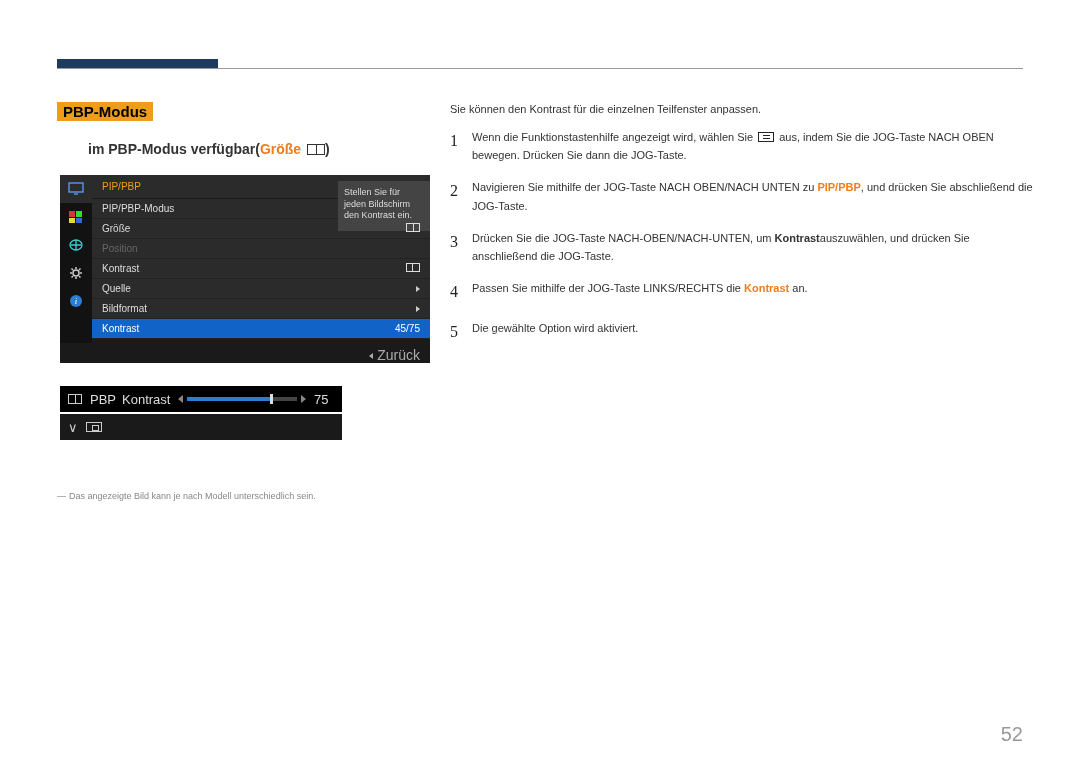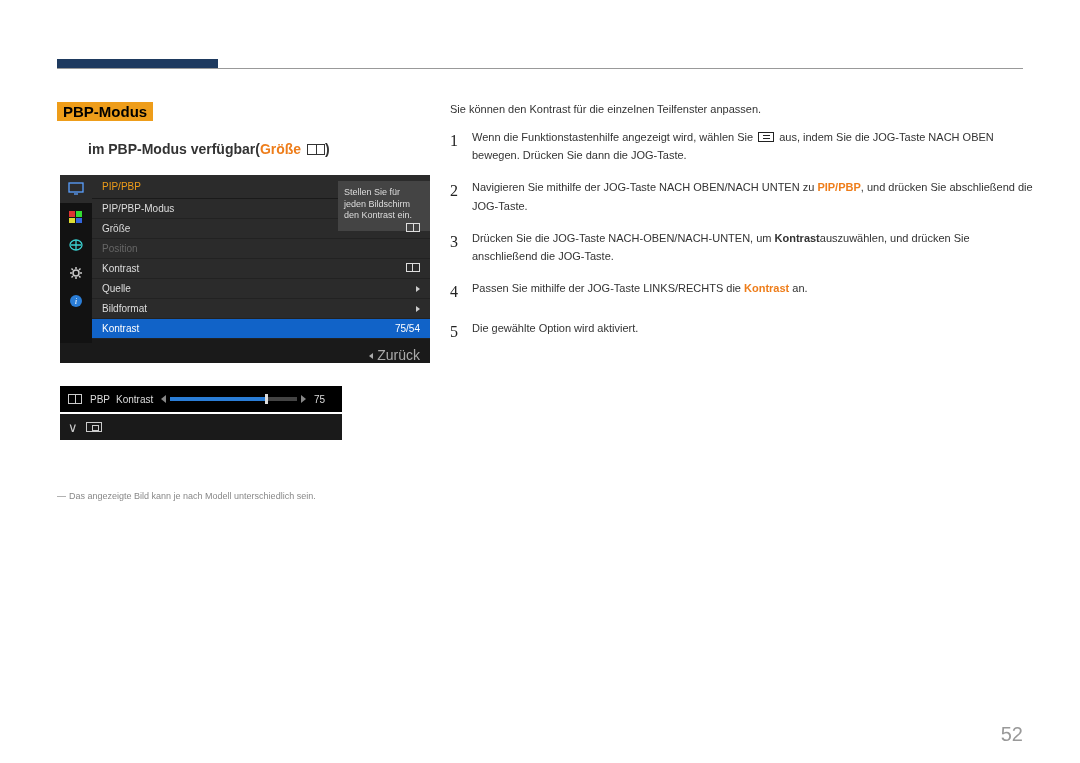--- a/index.html
+++ b/index.html
@@ -164,21 +164,21 @@
 
   
   .slider-bar {
     position: absolute;
     left: 60px; top: 386px;
     width: 282px; height: 26px;
     background: #000;
     display: flex;
     align-items: center;
     padding: 0 8px;
-    font-size: 10px;
+    font-size: 13px;
     color: #ddd;
   }
   .slider-bar .sl-icon {
     width: 14px; height: 10px;
     border: 1px solid #ccc;
     position: relative;
     margin-right: 8px;
   }
   .slider-bar .sl-icon::after {
     content: '';
@@ -378,21 +378,21 @@
         <div class="osd-row">
           <span class="label">Quelle</span>
           <span class="val"><span class="arrow-r"></span></span>
         </div>
         <div class="osd-row">
           <span class="label">Bildformat</span>
           <span class="val"><span class="arrow-r"></span></span>
         </div>
         <div class="osd-row sel">
           <span class="label">Kontrast</span>
-          <span class="val">75/54</span>
+          <span class="val">45/75</span>
         </div>
       </div>
   </div>
   <div class="osd-back">
     <span class="tri"></span><span>Zurück</span>
   </div>
 </div>
 
 <div class="slider-bar">
   <span class="sl-icon"></span>

